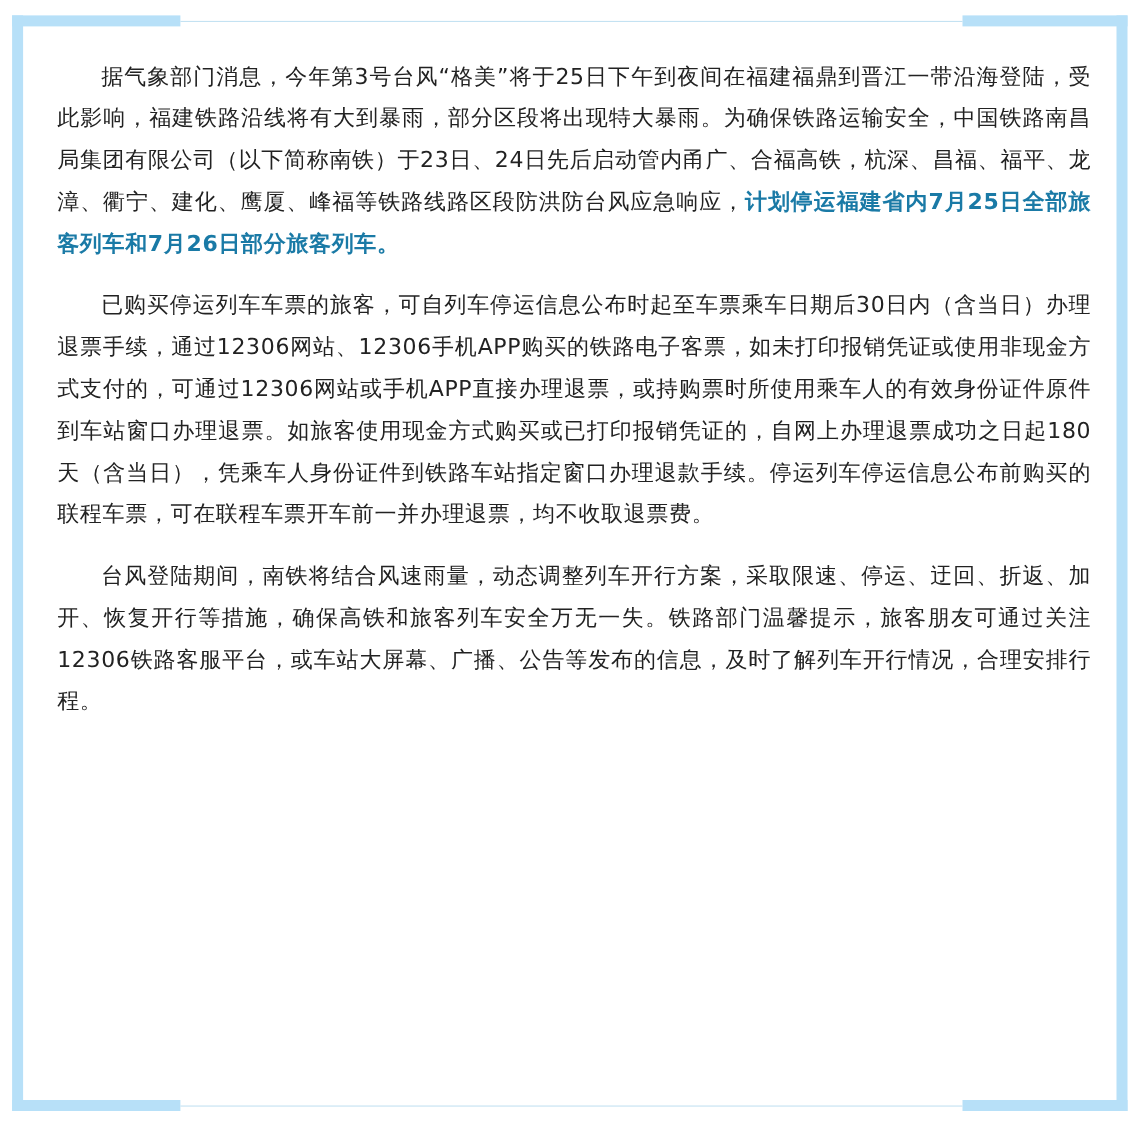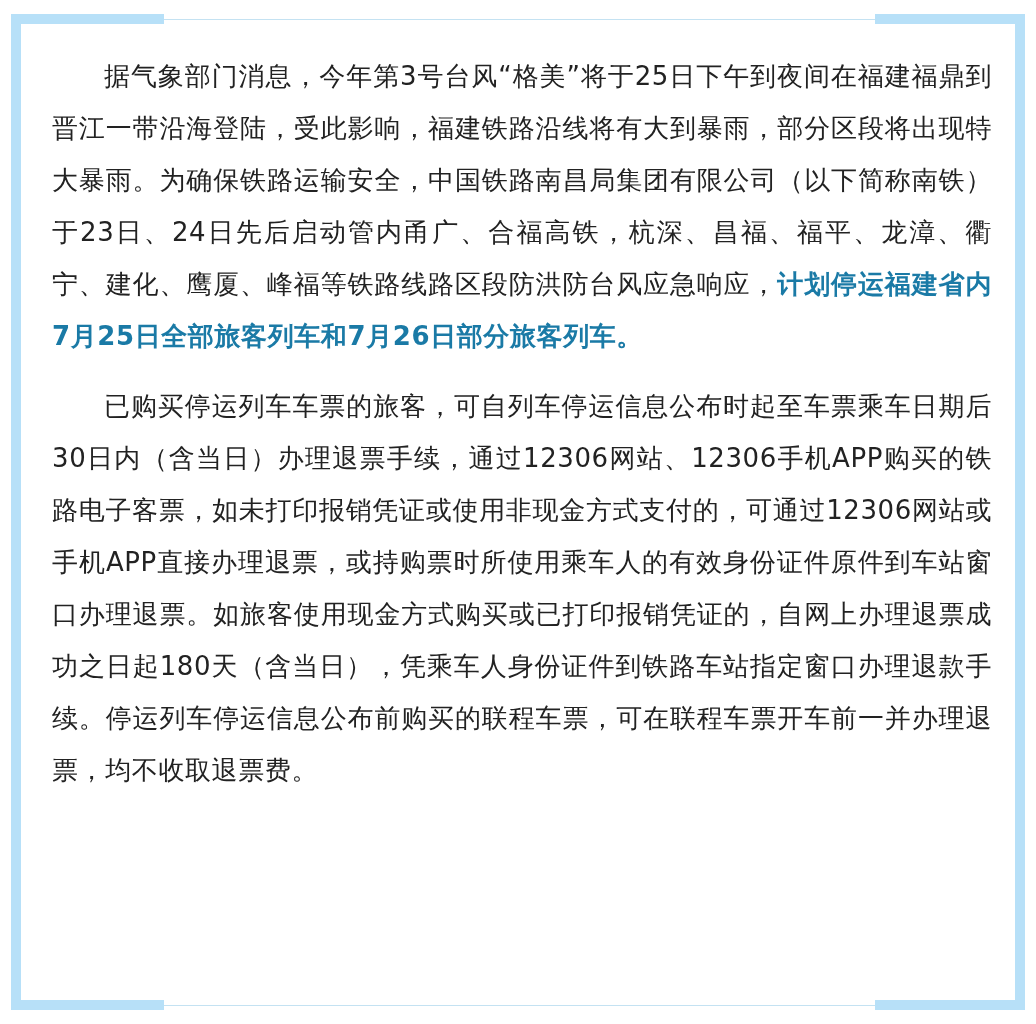--- a/index.html
+++ b/index.html
@@ -5,22 +5,22 @@
     html, body { margin: 0; padding: 0; background: #ffffff; }
     body { width: 1036px; height: 1024px; position: relative; overflow: hidden; }
     .frame-thick { position: absolute; background: #b7e0f8; }
     .frame-thin { position: absolute; background: #c4e2f2; }
     .content {
       position: absolute;
       left: 52px;
       top: 50px;
       width: 940px;
       font-family: "DejaVu Sans", "Liberation Sans", sans-serif;
-      font-size: 26px;
-      line-height: 52px;
+      font-size: 20px;
+      line-height: 38px;
       color: #222222;
       letter-spacing: 0.6px;
     }
     .para { margin: 0 0 18px 0; text-indent: 2em; text-align: justify; }
     .hl { color: #1a7aa6; font-weight: bold; }
   </style>
 </head>
 <body>
 
 <div class="frame-thick" style="left:11px; top:14px; width:153px; height:10px;"></div>
@@ -28,13 +28,14 @@
 <div class="frame-thick" style="left:875px; top:14px; width:150px; height:10px;"></div>
 <div class="frame-thick" style="left:11px; top:14px; width:10px; height:996px;"></div>
 <div class="frame-thick" style="left:1015px; top:14px; width:10px; height:996px;"></div>
 <div class="frame-thick" style="left:11px; top:1000px; width:153px; height:10px;"></div>
 <div class="frame-thin" style="left:164px; top:1005px; width:711px; height:1px;"></div>
 <div class="frame-thick" style="left:875px; top:1000px; width:150px; height:10px;"></div>
 
 <div class="content">
   <p class="para"><span>据气象部门消息，今年第3号台风“格美”将于25日下午到夜间在福建福鼎到晋江一带沿海登陆，受此影响，福建铁路沿线将有大到暴雨，部分区段将出现特大暴雨。为确保铁路运输安全，中国铁路南昌局集团有限公司（以下简称南铁）于23日、24日先后启动管内甬广、合福高铁，杭深、昌福、福平、龙漳、衢宁、建化、鹰厦、峰福等铁路线路区段防洪防台风应急响应，</span><span class="hl">计划停运福建省内7月25日全部旅客列车和7月26日部分旅客列车。</span></p>
   <p class="para"><span>已购买停运列车车票的旅客，可自列车停运信息公布时起至车票乘车日期后30日内（含当日）办理退票手续，通过12306网站、12306手机APP购买的铁路电子客票，如未打印报销凭证或使用非现金方式支付的，可通过12306网站或手机APP直接办理退票，或持购票时所使用乘车人的有效身份证件原件到车站窗口办理退票。如旅客使用现金方式购买或已打印报销凭证的，自网上办理退票成功之日起180天（含当日），凭乘车人身份证件到铁路车站指定窗口办理退款手续。停运列车停运信息公布前购买的联程车票，可在联程车票开车前一并办理退票，均不收取退票费。</span></p>
+  <p class="para"><span>台风登陆期间，南铁将结合风速雨量，动态调整列车开行方案，采取限速、停运、迂回、折返、加开、恢复开行等措施，确保高铁和旅客列车安全万无一失。铁路部门温馨提示，旅客朋友可通过关注12306铁路客服平台，或车站大屏幕、广播、公告等发布的信息，及时了解列车开行情况，合理安排行程。</span></p>
 </div>
 
 </body></html>

